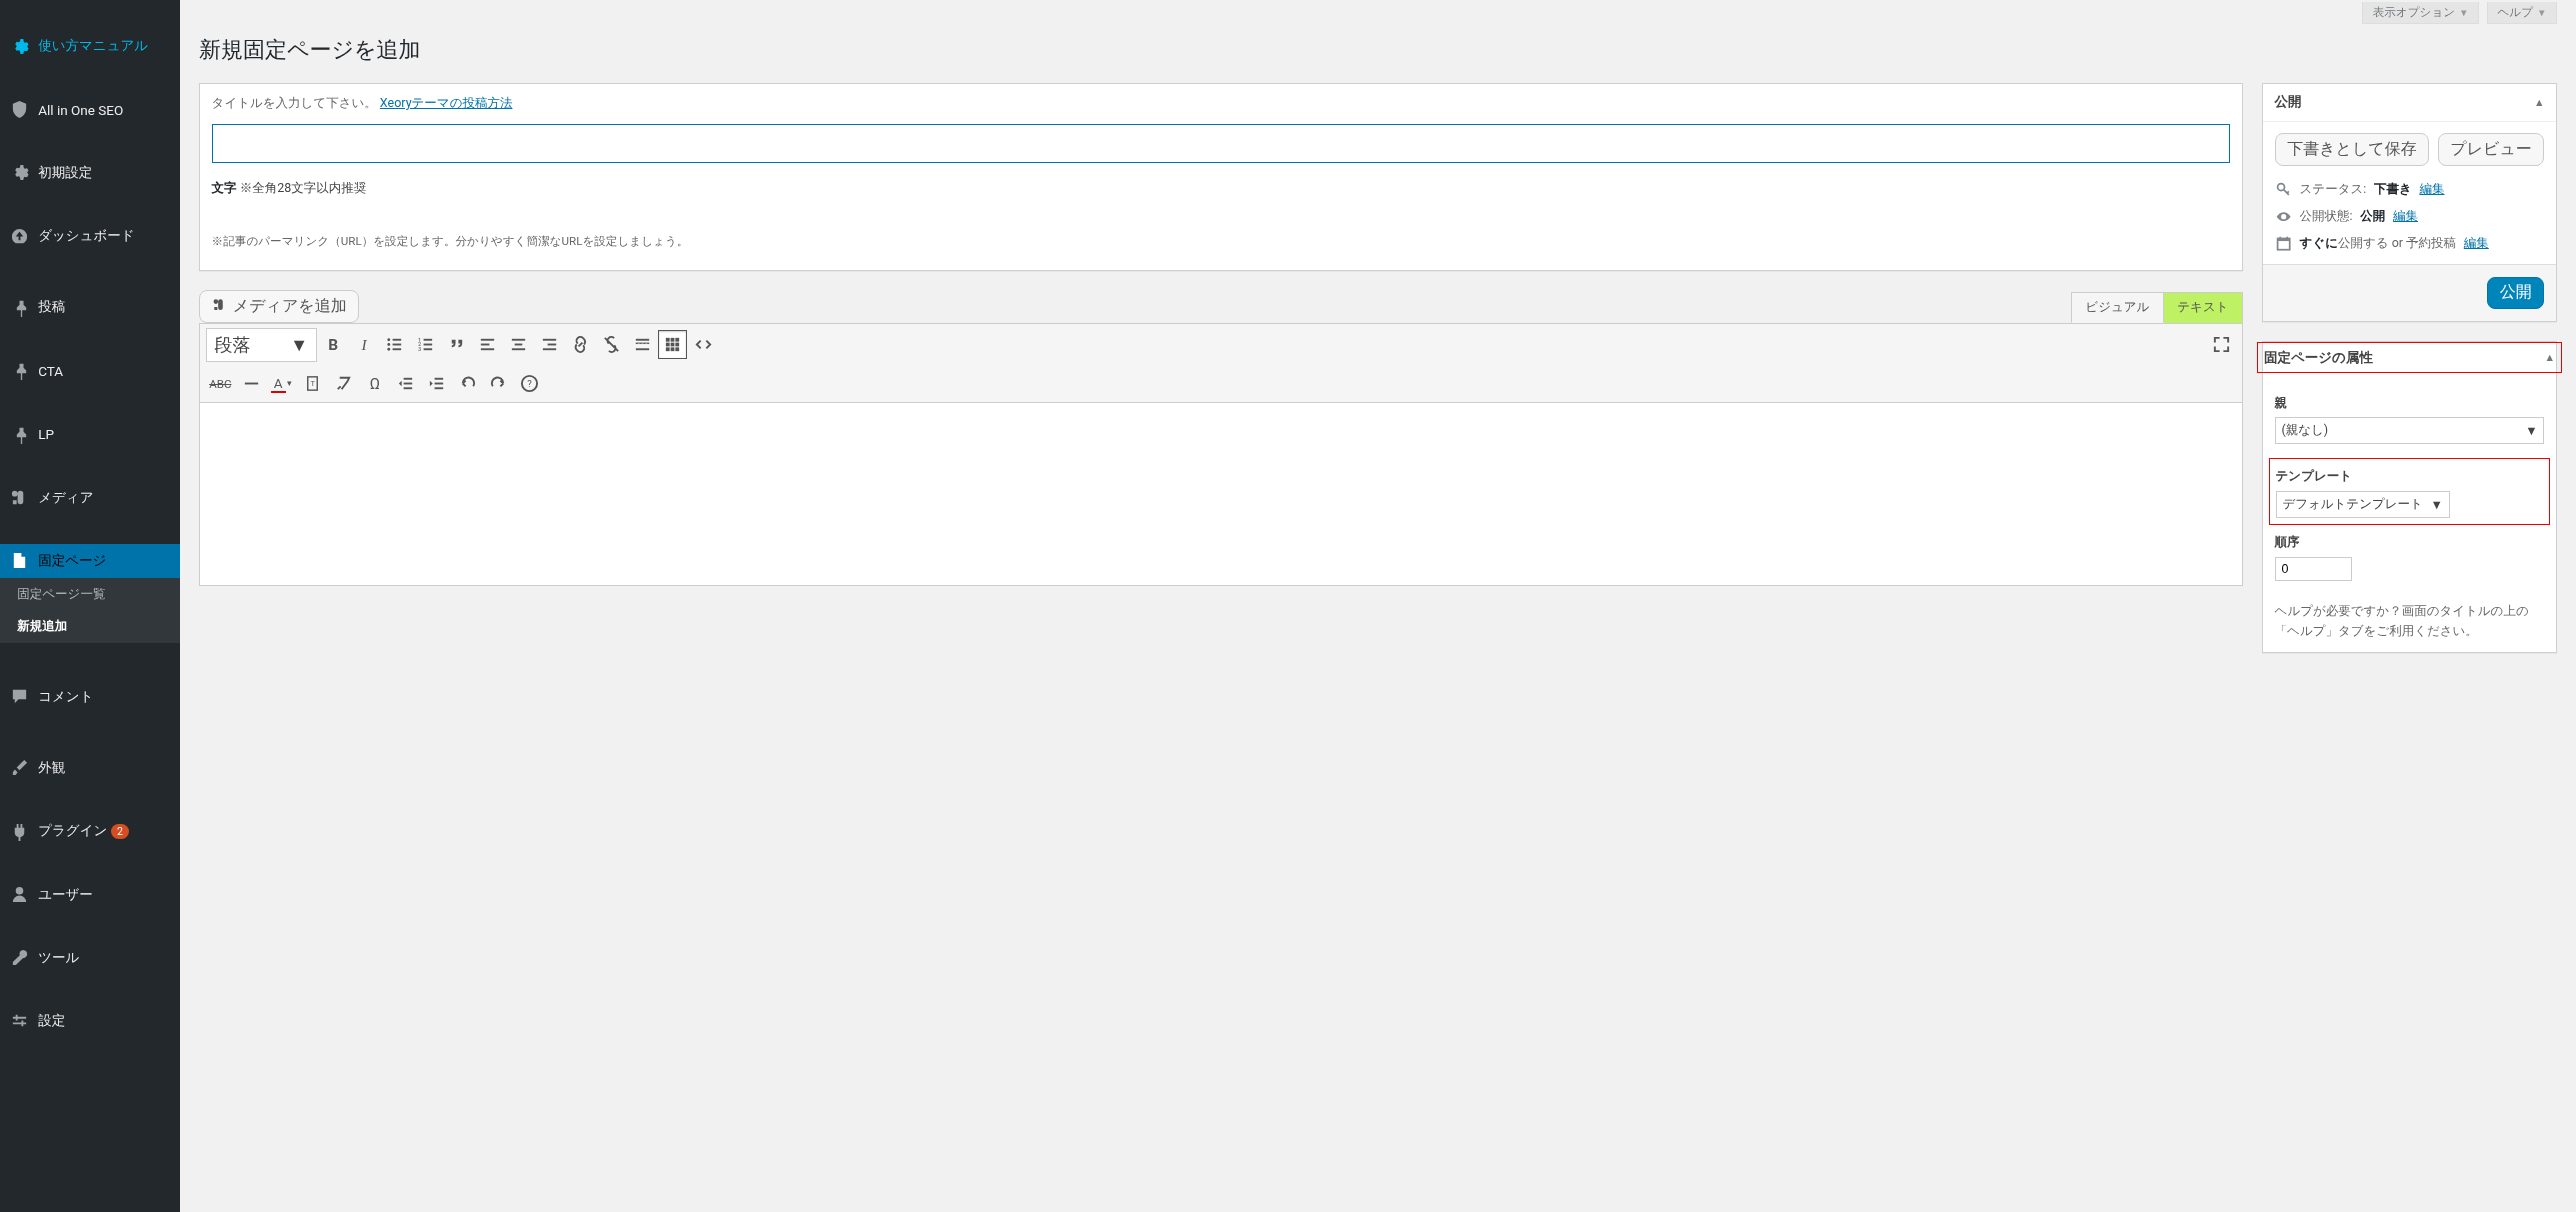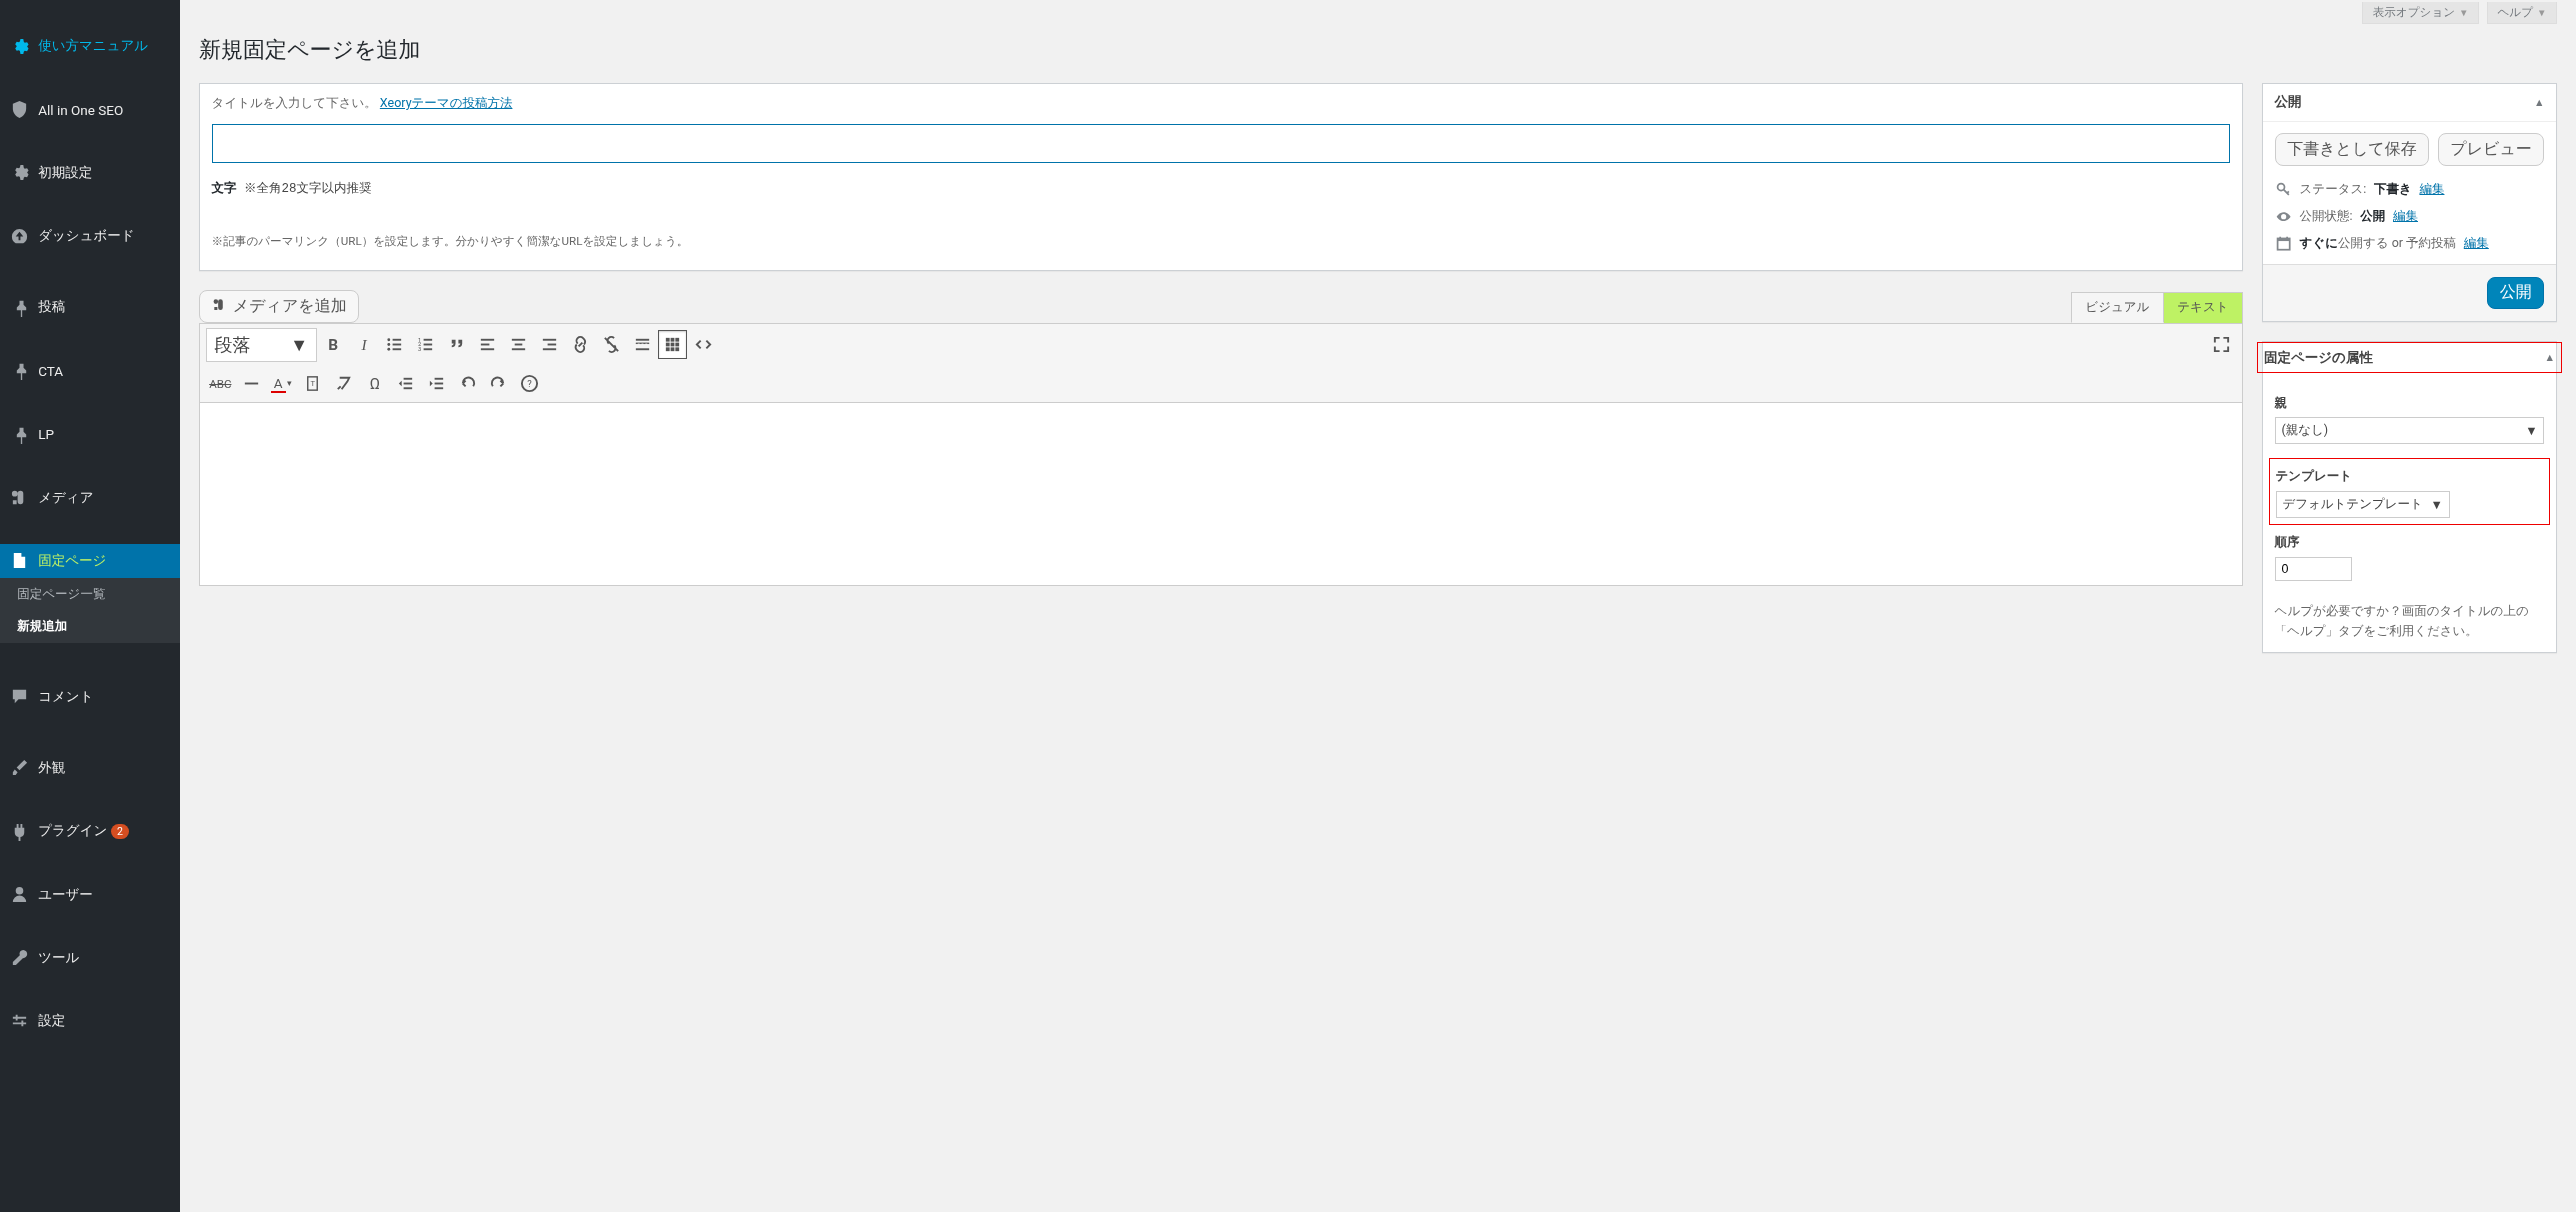--- a/index.html
+++ b/index.html
@@ -2,21 +2,21 @@
 <html><head>
 <meta charset="utf-8">
 <style>
 * { box-sizing: border-box; margin: 0; padding: 0; }
 body { font-family: -apple-system, BlinkMacSystemFont, "Segoe UI", Roboto, sans-serif; font-size: 12.5px; background: #f1f1f1; color: #444; }
 .layout { display: flex; min-height: 100vh; }
 
 
 .sidebar { width: 180px; background: #23282d; color: #eee; flex-shrink: 0; }
 .menu-item { display: flex; align-items: center; padding: 7.7px 9.6px; color: #eee; cursor: pointer; font-size: 13.5px; margin-top: 29px; }
-.menu-item.current { background: #0073aa; color: #bef264; position: relative; }
+.menu-item.current { background: #0073aa; color: #000000; position: relative; }
 .menu-item.current::after { content: ""; position: absolute; right: -7.7px; top: 50%; transform: translateY(-50%); border: 7.7px solid transparent; border-right-color: #f1f1f1; }
 .menu-item.highlight { color: #00b9eb; }
 .menu-icon { width: 19px; height: 19px; margin-right: 9.6px; display: inline-flex; align-items: center; justify-content: center; fill: rgba(240,245,250,.6); }
 .menu-item.current .menu-icon { fill: #fff; }
 .menu-item.highlight .menu-icon { fill: #00b9eb; }
 .submenu { background: #32373c; }
 .submenu-item { padding: 7.7px 11.6px 7.7px 17.3px; color: #b4b9be; font-size: 12.5px; cursor: pointer; }
 .submenu-item.active { color: #fff; font-weight: 600; }
 .badge { background: #d54e21; color: #fff; border-radius: 9.6px; padding: 1px 5.8px; font-size: 10.6px; margin-left: 3.9px; }
 
@@ -35,21 +35,21 @@
 .postbox { background: #fff; border: 1px solid #ccd0d4; box-shadow: 0 1px 1px rgba(0,0,0,.04); margin-bottom: 19px; }
 .postbox-header { padding: 9.6px 11.6px; border-bottom: 1px solid #eee; display: flex; justify-content: space-between; align-items: center; }
 .postbox-header h2 { font-size: 13.5px; font-weight: 600; }
 .toggle-tri { color: #72777c; font-size: 10.6px; }
 .postbox-body { padding: 11.6px; font-size: 12.5px; }
 
 
 .title-box .desc { color: #666; font-size: 12.5px; margin-bottom: 11.6px; }
 .title-box .desc a { color: #0073aa; text-decoration: underline; }
 .title-input { width: 100%; height: 39px; border: 1px solid #0073aa; outline: none; padding: 0 9.6px; font-size: 16.4px; background: #fff; }
-.title-meta { margin-top: 17.3px; font-size: 12.5px; font-family: Liberation Mono, monospace; }
+.title-meta { margin-top: 17.3px; font-size: 12.5px; }
 .title-meta b { color: #23282d; }
 .permalink-note { color: #666; font-size: 11.6px; margin-top: 37px; padding-bottom: 9.6px; }
 
 
 .media-row { display: flex; justify-content: space-between; align-items: flex-end; margin-bottom: 0; }
 .btn { background: #f7f7f7; border: 1px solid #ccc; padding: 4.8px 11.6px; font-size: 16px; cursor: pointer; color: #555; border-radius: 8px; }
 .btn.primary { background: #0085ba; border-color: #0073aa; color: #fff; }
 .media-btn { display: inline-flex; align-items: center; gap: 5.8px; }
 .ed-tabs { display: flex; }
 .ed-tab { background: #bef264; border: 1px solid #ccc; border-bottom: none; padding: 5.8px 13.5px; font-size: 12.5px; color: #555; cursor: pointer; margin-left: -1px; }

